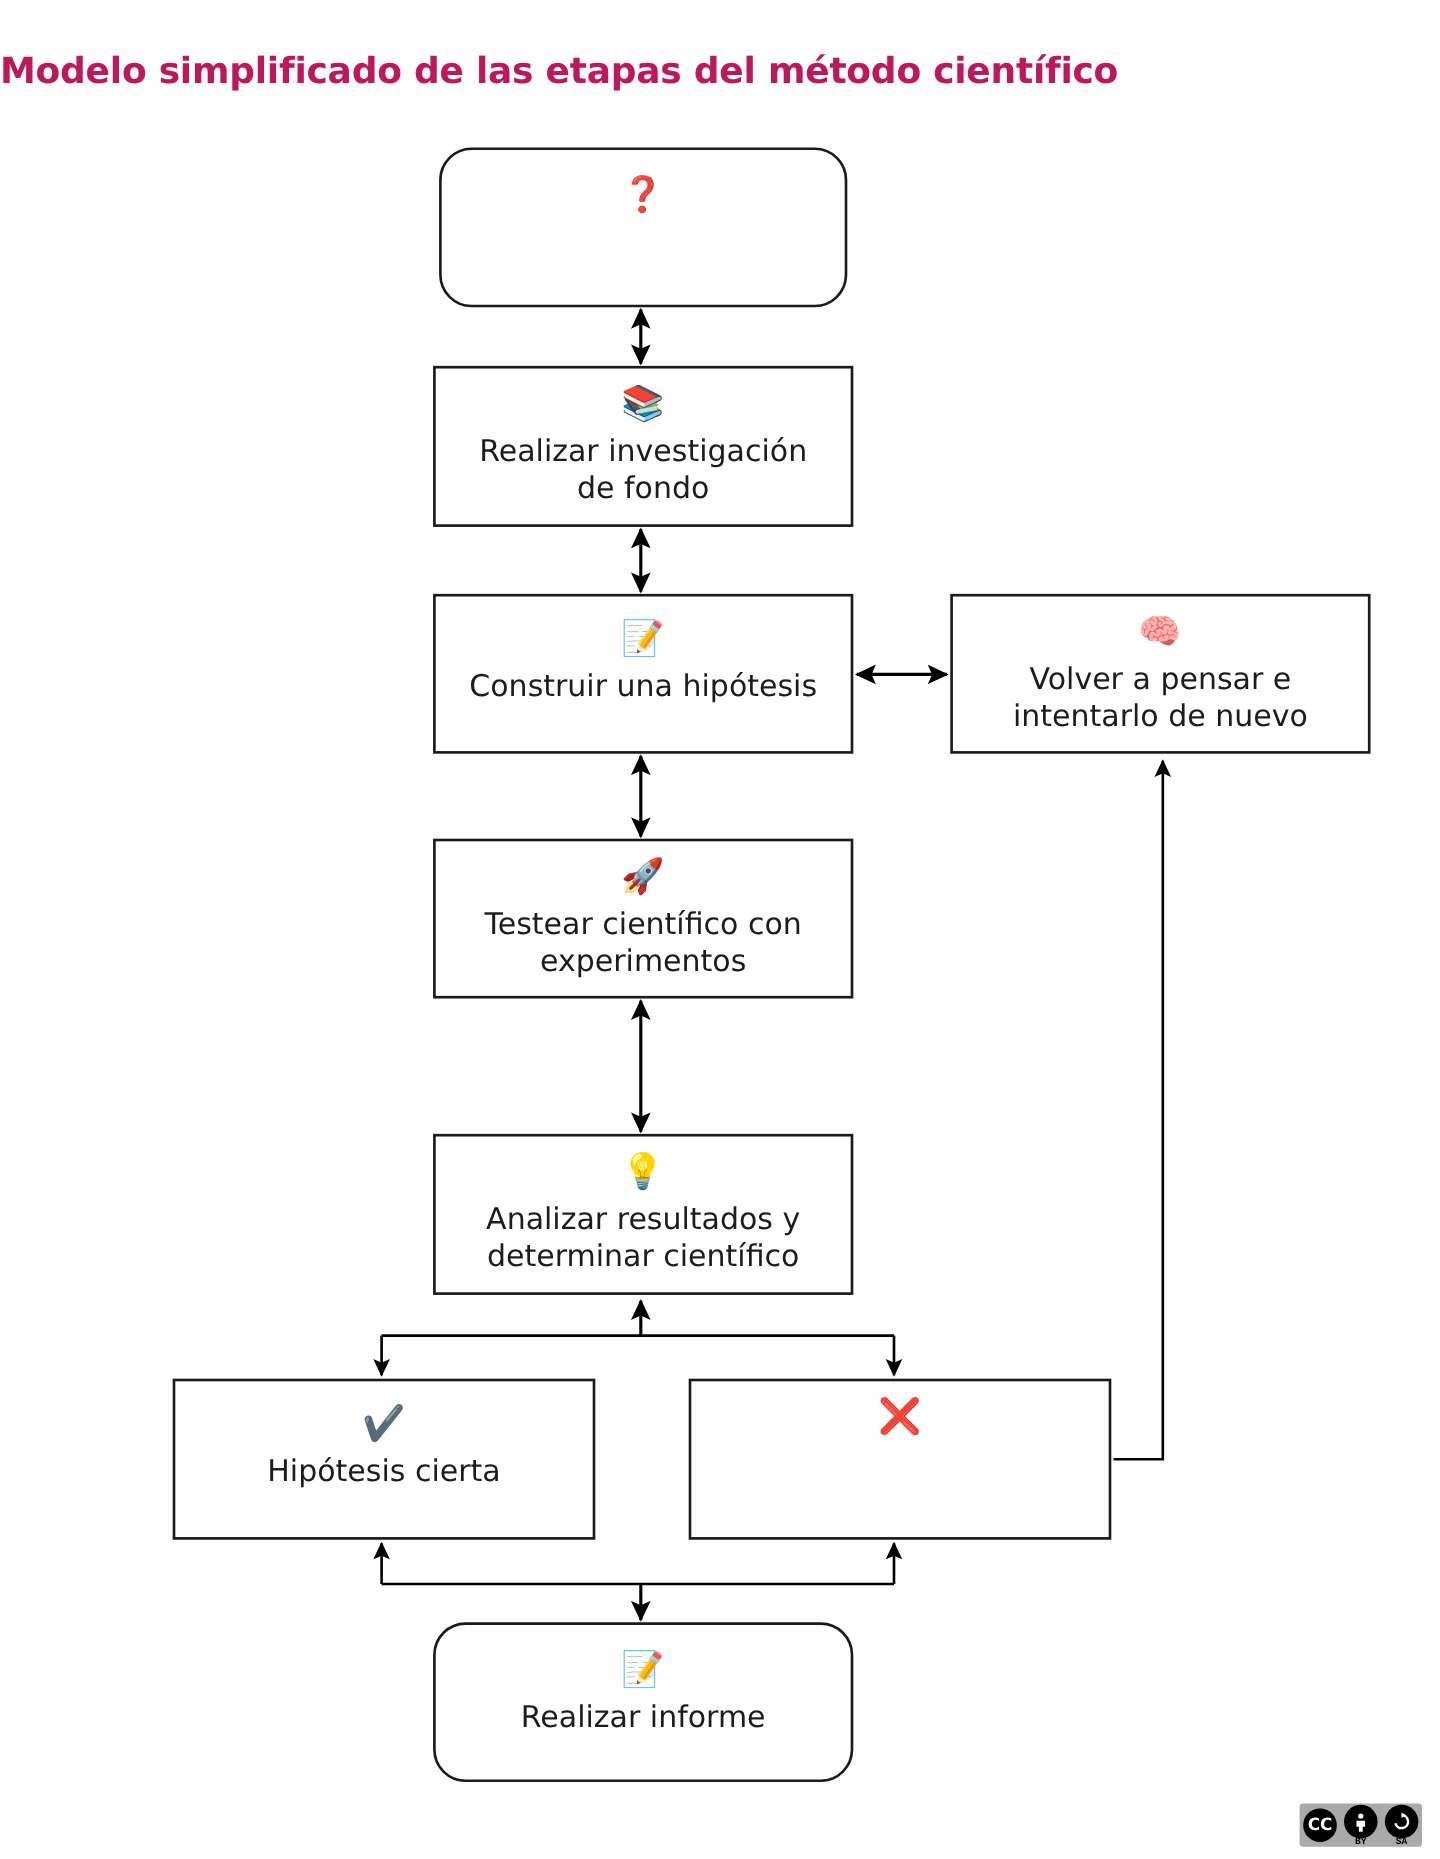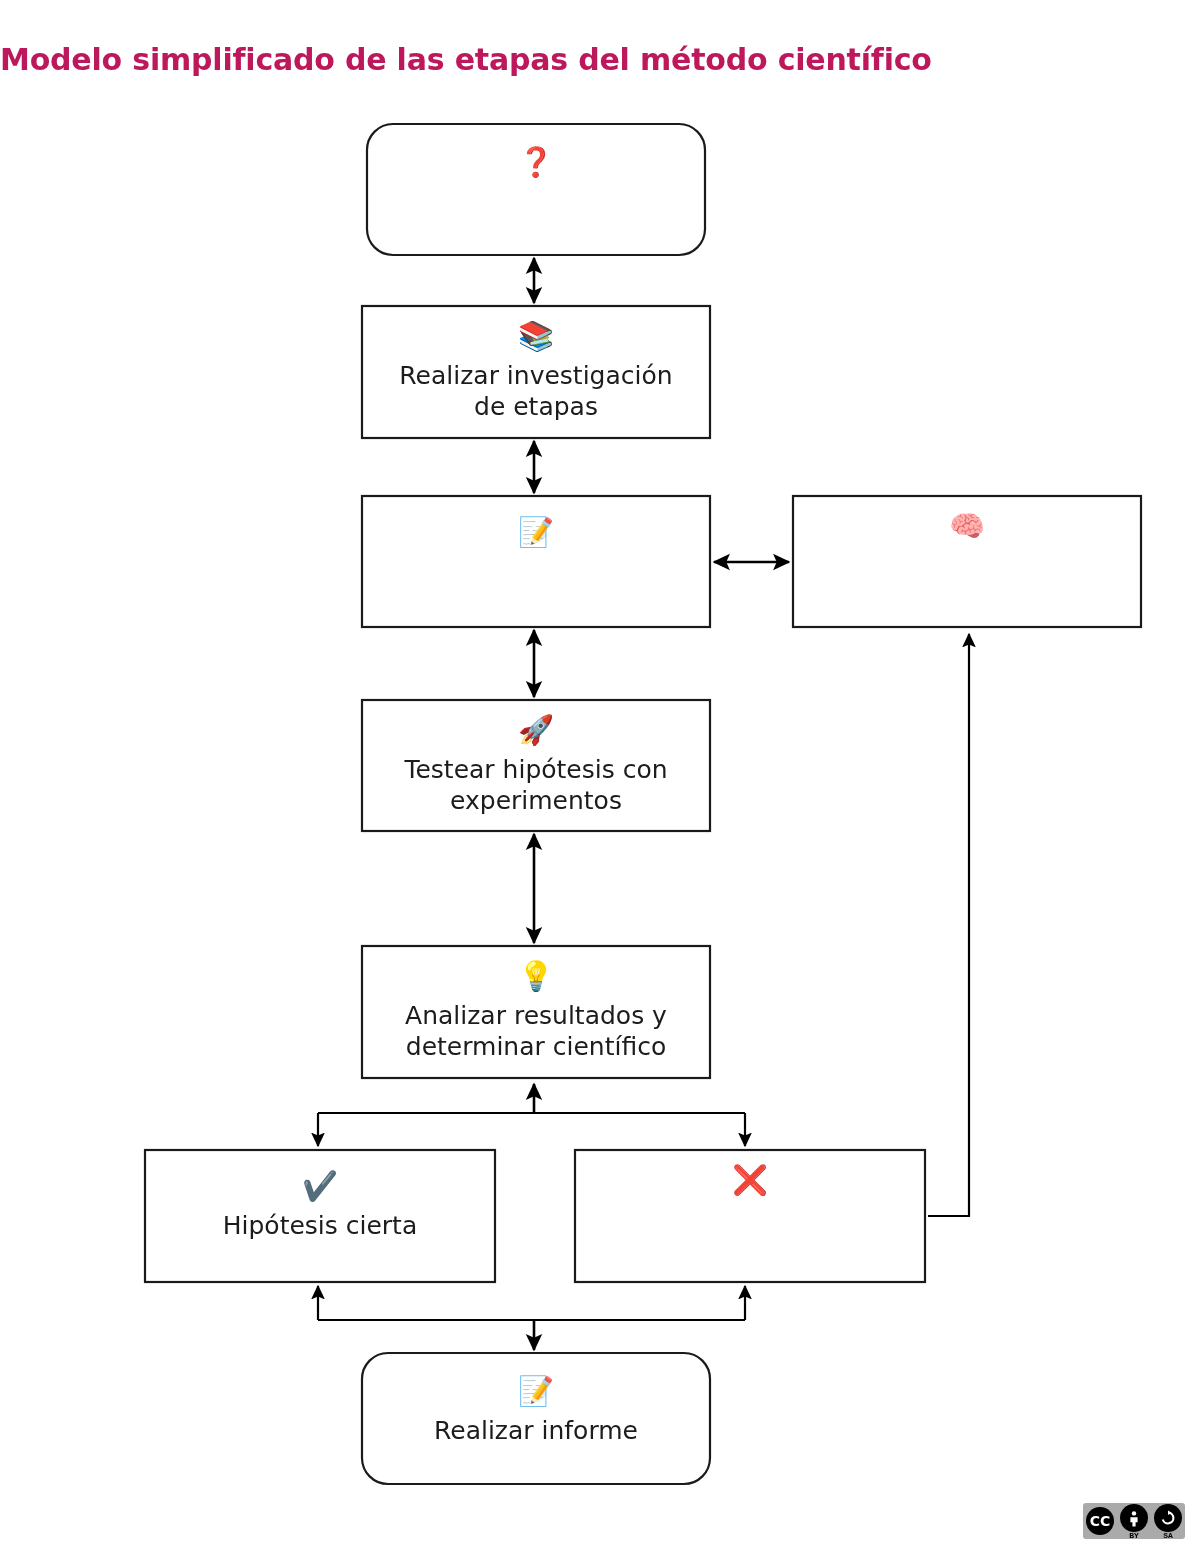--- a/index.html
+++ b/index.html
@@ -169,34 +169,37 @@
     <path class="edge-thin" d="M 928 1216 L 969 1216 L 969 634" marker-end="url(#arrowEnd)"></path>
   </svg>
 
   <div class="node-label" style="left:367px; top:148px; width:338px;">
     <span class="node-icon">❓</span>
   </div>
 
   <div class="node-label" style="left:362px; top:322px; width:348px;">
     <span class="node-icon">📚</span>
     <span class="node-text">Realizar investigación
-de etapas</span>
+de fondo</span>
   </div>
 
   <div class="node-label" style="left:362px; top:518px; width:348px;">
     <span class="node-icon">📝</span>
+    <span class="node-text">Construir una hipótesis</span>
   </div>
 
   <div class="node-label" style="left:793px; top:512px; width:348px;">
     <span class="node-icon">🧠</span>
+    <span class="node-text">Volver a pensar e
+intentarlo de nuevo</span>
   </div>
 
   <div class="node-label" style="left:362px; top:716px; width:348px;">
     <span class="node-icon">🚀</span>
-    <span class="node-text">Testear hipótesis con
+    <span class="node-text">Testear científico con
 experimentos</span>
   </div>
 
   <div class="node-label" style="left:362px; top:962px; width:348px;">
     <span class="node-icon">💡</span>
     <span class="node-text">Analizar resultados y
 determinar científico</span>
   </div>
 
   <div class="node-label" style="left:145px; top:1172px; width:350px;">

